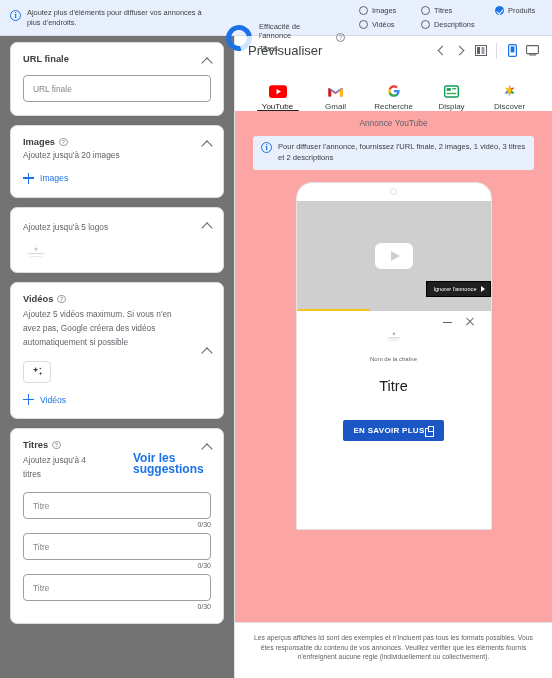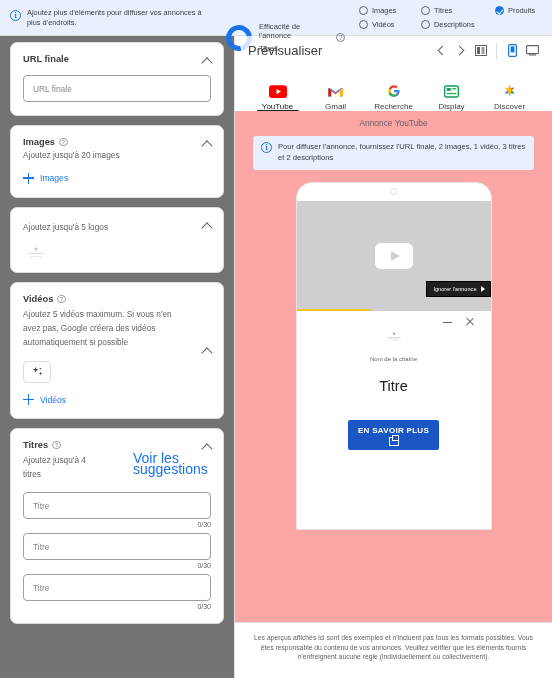--- a/index.html
+++ b/index.html
@@ -162,22 +162,22 @@
     width: 28px; height: 22px;
     border: 1px solid #dadce0; border-radius: 4px;
     display: flex; align-items: center; justify-content: center;
     cursor: pointer;
   }
   .titles-head {
     display: flex; align-items: flex-start; justify-content: space-between;
     padding-right: 22px;
   }
   .suggest {
-    color: #1a73e8; font-size: 14px; line-height: 11px;
-    width: 56px; cursor: pointer; margin-top: 13px;
+    color: #1a73e8; font-size: 12px; line-height: 11px;
+    width: 56px; cursor: pointer; margin-top: 13px; font-weight: bold;
   }
 
   
   .right {
     flex: 1 1 auto; background: #f5f5f5;
     display: flex; flex-direction: column; min-width: 0;
   }
   .prev-head {
     background: #fff;
     height: 29px; flex: 0 0 29px;
@@ -292,21 +292,20 @@
   .brandmark { display: flex; flex-direction: column; align-items: center; margin-top: 4px; }
   .chan { font-size: 6px; color: #5f6368; margin-top: 13px; text-align: center; }
   .adtitle { font-size: 14.5px; color: #202124; text-align: center; margin-top: 16px; }
   .ctabtn {
     margin: 26px auto 0 auto;
     background: #1a56c4; color: #fff;
     font-size: 8px; font-weight: bold; letter-spacing: .3px;
     padding: 6px 10px; border-radius: 2px;
     display: flex; align-items: center; 
     width: max-content;
-    flex-direction: column;
   }
   .extlink { width: 9px; height: 9px; position: relative; flex: 0 0 9px; }
   .extlink::before {
     content: ""; position: absolute; left: 0; top: 1.5px;
     width: 7.5px; height: 7.5px; border: 1.2px solid #fff;
   }
   .extlink::after {
     content: ""; position: absolute; right: -0.5px; top: -0.5px;
     width: 4.5px; height: 4.5px; border: 1.2px solid #fff;
     background: #1a56c4;

